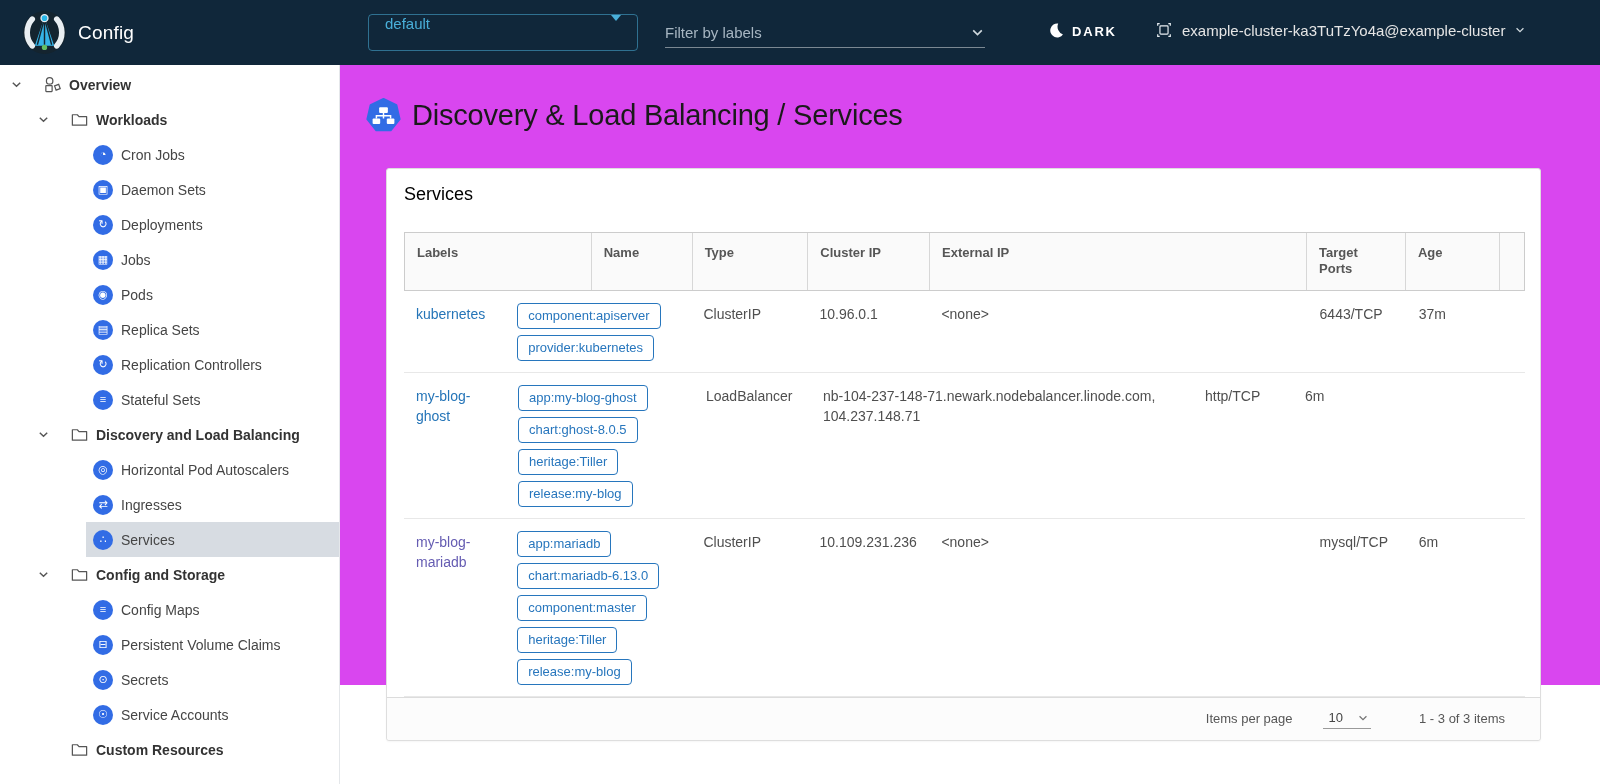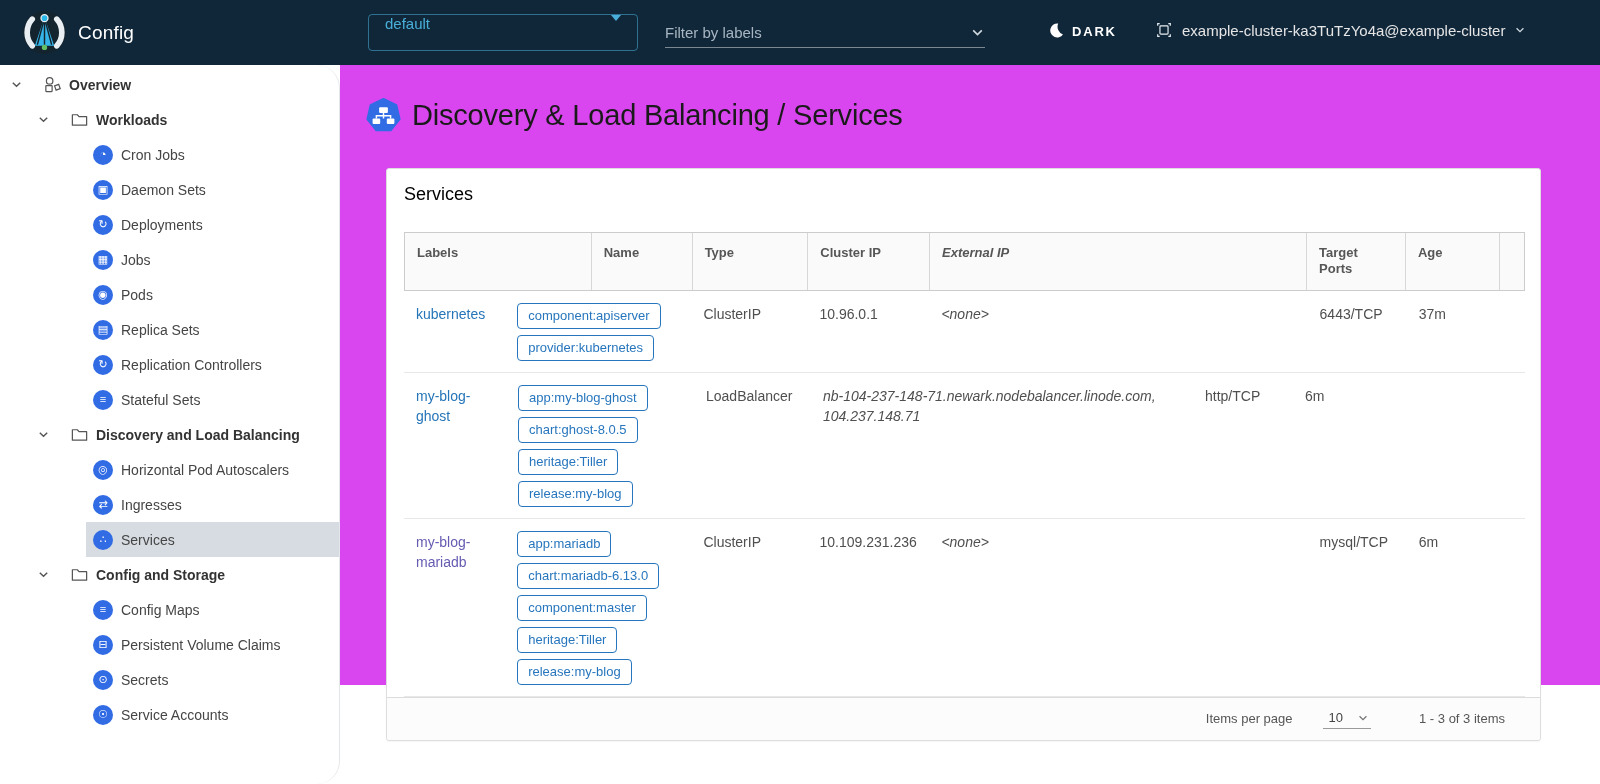--- a/index.html
+++ b/index.html
@@ -22,21 +22,21 @@
   .filter-input { flex:1; background:transparent; border:none; outline:none; color:#eaf1f5;
     font-size:15px; font-family:inherit; }
   .filter-input::placeholder { color:#a7b6c2; opacity:1; }
   .dark-toggle { position:absolute; left:1048px; top:22px; display:flex; align-items:flex-end; gap:7px; cursor:pointer; }
   .dark-label { font-size:13px; font-weight:700; letter-spacing:.14em; color:#fff; }
   .cluster-wrap { position:absolute; left:1155px; top:21px; display:flex; align-items:center; gap:9px; cursor:pointer; }
   .cluster-value { font-size:15px; color:#e5e5e5; }
 
   
   .sidebar { position:absolute; top:65px; left:0; width:340px; height:719px; background:#fff;
-    border-right:1px solid #e4e7ea; overflow:hidden; padding-top:2px;border-radius:23px; }
+    border-right:1px solid #e4e7ea; overflow:hidden; padding-top:2px; }
   .nav-row { display:flex; align-items:center; height:35px; cursor:pointer; font-size:14px; color:#454545; }
   .nav-row.lvl0 { padding-left:10px; font-weight:700; color:#333; }
   .nav-row.lvl1 { padding-left:37px; font-weight:700; color:#333; }
   .nav-row.lvl2 { margin-left:86px; padding-left:7px; font-weight:400; }
   .nav-row.selected { background:#d7dce2; }
   .nav-chev { width:13px; margin-right:20px; display:inline-flex; }
   .nav-chev.hidden { visibility:hidden; }
   .nav-ficon { width:19px; margin-right:7px; display:inline-flex; }
   .kicon { width:20px; height:20px; margin-right:8px; border-radius:50%; background:#326ce5;
     color:#fff; display:inline-flex; align-items:center; justify-content:center;
@@ -57,21 +57,21 @@
   .dg-head .cell { border-left:1px solid #d7d7d7; font-size:13px; font-weight:700; color:#565656;
     padding:12px 12px; line-height:1.25; }
   .dg-head .cell:first-child { border-left:none; }
   .dg-row { display:flex; border-bottom:1px solid #e8e8e8; }
   .dg-row .cell { padding:13px 12px 11px 12px; line-height:1.45; }
   .cell { overflow:hidden; }
   .col-name { width:102px; }
   .col-labels { width:188px; }
   .col-type { width:117px; }
   .col-clusterip { width:123px; }
-  .col-externalip { width:382px;font-style:italic; }
+  .col-externalip { width:382px; }
   .col-ports { width:100px; }
   .col-age { width:95px; }
   .col-fill { flex:1; }
   .name-link { color:#2575b8; text-decoration:none; cursor:pointer; }
   .name-link.visited { color:#655cb2; }
   .pill-stack { display:flex; flex-direction:column; align-items:flex-start; gap:6px; margin-top:-1px; }
   .pill { border:1px solid #2776bd; color:#2776bd; border-radius:4px; padding:4px 10px;
     font-size:13px; line-height:16px; white-space:nowrap; background:#fff; }
   .dg-foot { margin-top:0; border-top:1px solid #dcdcdc; background:#fcfcfc; height:43px;
     display:flex; align-items:center; justify-content:flex-end; padding-right:35px;
@@ -246,20 +246,33 @@
       <span class="kicon">⊟</span>
       <span>Persistent Volume Claims</span>
     </div>
     <div class="nav-row lvl2">
       <span class="kicon">⊙</span>
       <span>Secrets</span>
     </div>
     <div class="nav-row lvl2">
       <span class="kicon">☉</span>
       <span>Service Accounts</span>
+    </div>
+    <div class="nav-row lvl1">
+      <span class="nav-chev hidden">
+        <svg width="13" height="13" viewBox="0 0 14 14" fill="none" stroke="#565656" stroke-width="1.5">
+          <path d="M3 5l4 4 4-4"></path>
+        </svg>
+      </span>
+      <span class="nav-ficon">
+        <svg width="19" height="19" viewBox="0 0 20 20" fill="none" stroke="#565656" stroke-width="1.3">
+          <path d="M2.5 16V5h5.2l1.8 2h8v9z" stroke-linejoin="round"></path>
+        </svg>
+      </span>
+      <span>Custom Resources</span>
     </div>
   </nav>
 
 <div class="main">
   <div class="title-row">
     <span class="title-icon">
       <svg width="35" height="35" viewBox="0 0 36 36">
         <polygon points="18,1 31.3,7.4 34.6,21.8 25.4,33.3 10.6,33.3 1.4,21.8 4.7,7.4" fill="#326ce5" stroke="#326ce5" stroke-width="2" stroke-linejoin="round"></polygon>
         <rect x="13.5" y="9.5" width="9" height="5.8" rx="1" fill="#fff"></rect>
         <rect x="6.8" y="21" width="7.8" height="5.8" rx="1" fill="#fff"></rect>

